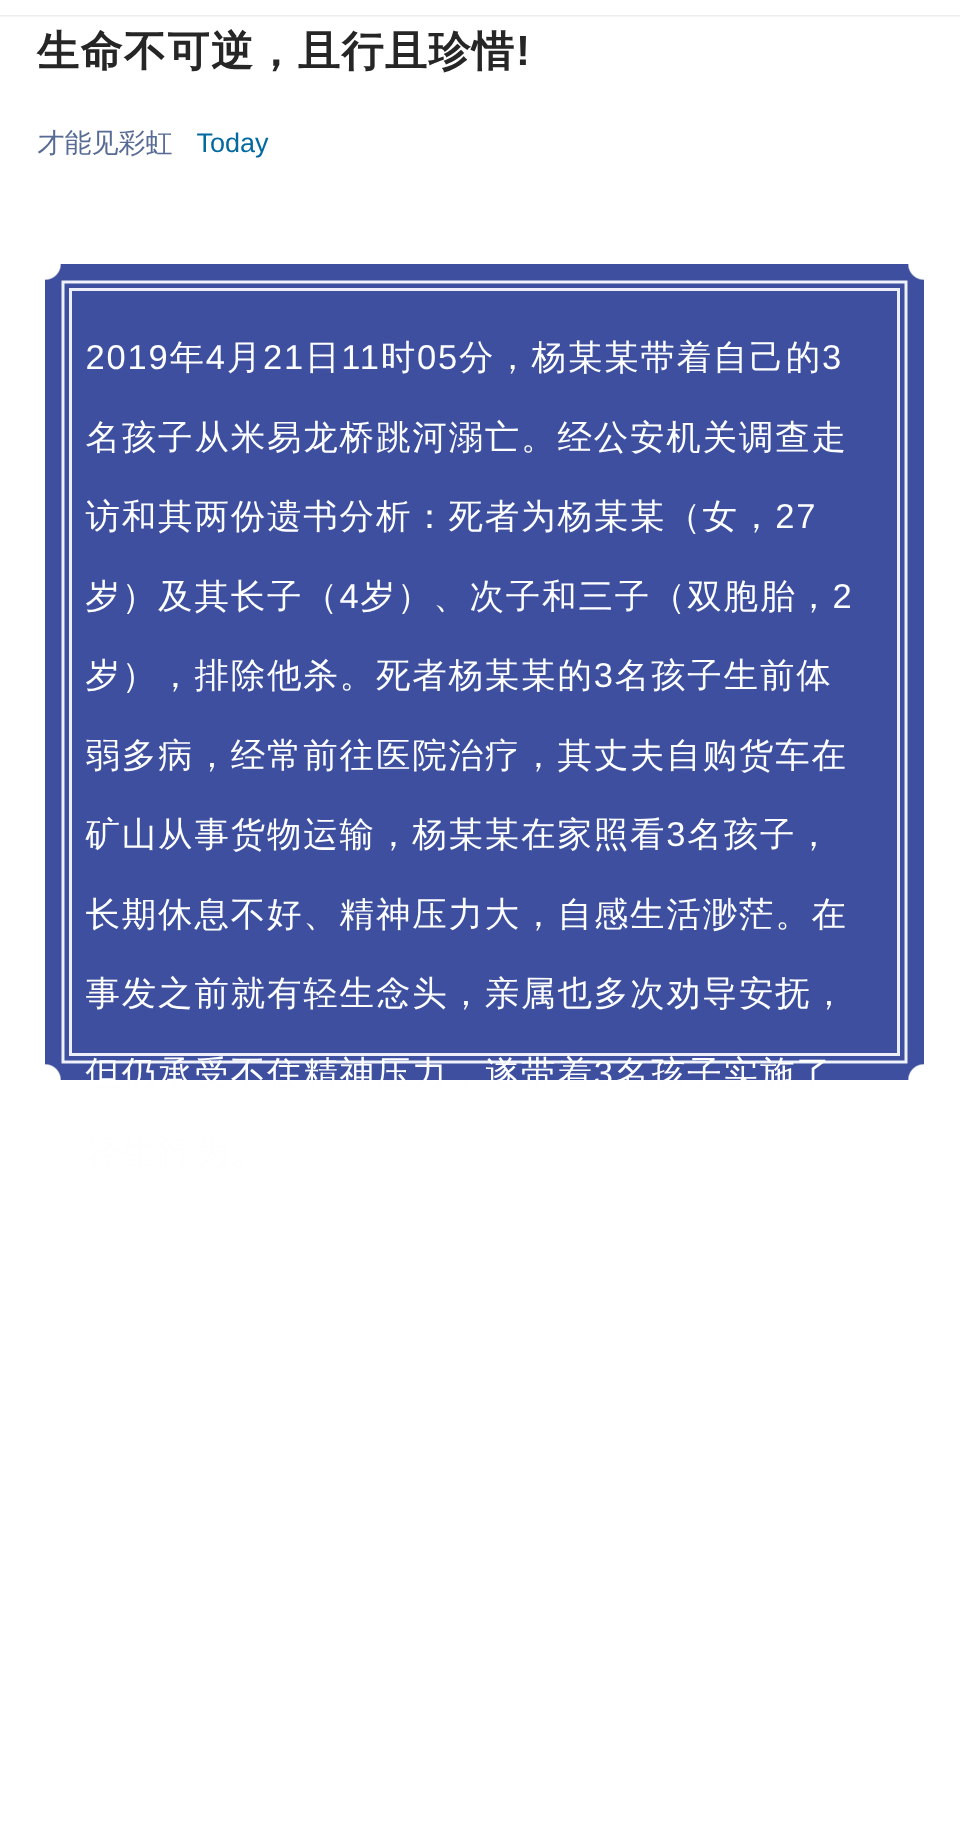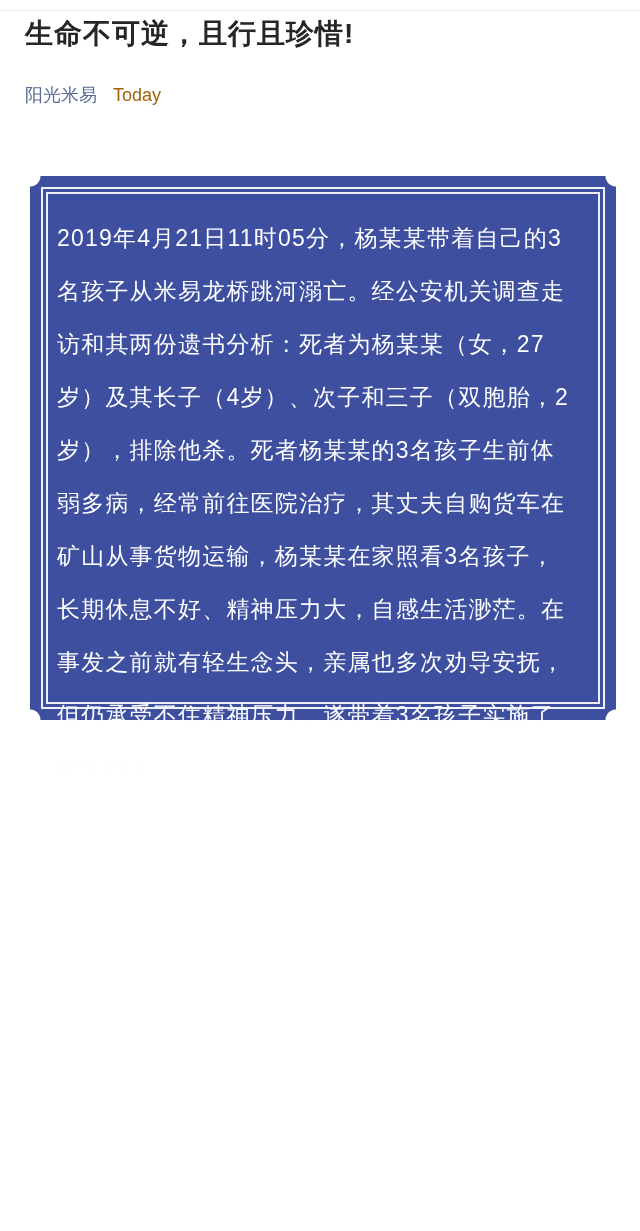--- a/index.html
+++ b/index.html
@@ -9,21 +9,21 @@
   }
   .hairline-top{position:absolute;top:10px;left:0;width:640px;height:1px;background:#ededed;}
   .hairline-bottom{position:absolute;top:1225px;left:0;width:640px;height:2px;background:#d9d9d9;}
 
   .title{
     position:absolute;left:25px;top:14px;margin:0;width:600px;
     font-size:28px;line-height:40px;font-weight:700;color:#262626;letter-spacing:1px;
   }
   .meta{position:absolute;left:25px;top:84px;font-size:18px;line-height:22px;}
   .account{color:#576b95;margin-right:16px;}
-  .date{color:#a16207;}
+  .date{color:#0369a1;}
 
   
   .plaque{
     position:absolute;left:30px;top:176px;width:586px;height:544px;
     background:
       radial-gradient(circle at 0 0,       rgba(0,0,0,0) 10px, #3d4f9e 11px) left top    / 51% 51% no-repeat,
       radial-gradient(circle at 100% 0,    rgba(0,0,0,0) 10px, #3d4f9e 11px) right top   / 50% 51% no-repeat,
       radial-gradient(circle at 0 100%,    rgba(0,0,0,0) 10px, #3d4f9e 11px) left bottom / 51% 50% no-repeat,
       radial-gradient(circle at 100% 100%, rgba(0,0,0,0) 10px, #3d4f9e 11px) right bottom/ 50% 50% no-repeat;
   }
@@ -60,21 +60,21 @@
 </head>
 <body>
 
 <div class="page">
 
   <div class="hairline-top"></div>
 
   <h1 class="title">生命不可逆，且行且珍惜!</h1>
 
   <div class="meta">
-    <span class="account">阳光米易</span><span class="date">Today</span>
+    <span class="account">才能见彩虹</span><span class="date">Today</span>
   </div>
 
   <div class="plaque">
     <div class="plaque-border-outer">
       <div class="plaque-border-inner"></div>
     </div>
     <p class="notice-text">2019年4月21日11时05分，杨某某带着自己的3名孩子从米易龙桥跳河溺亡。经公安机关调查走访和其两份遗书分析：死者为杨某某（女，27岁）及其长子（4岁）、次子和三子（双胞胎，2岁），排除他杀。死者杨某某的3名孩子生前体弱多病，经常前往医院治疗，其丈夫自购货车在矿山从事货物运输，杨某某在家照看3名孩子，长期休息不好、精神压力大，自感生活渺茫。在事发之前就有轻生念头，亲属也多次劝导安抚，但仍承受不住精神压力，遂带着3名孩子实施了轻生行为。</p>
   </div>
 
 

